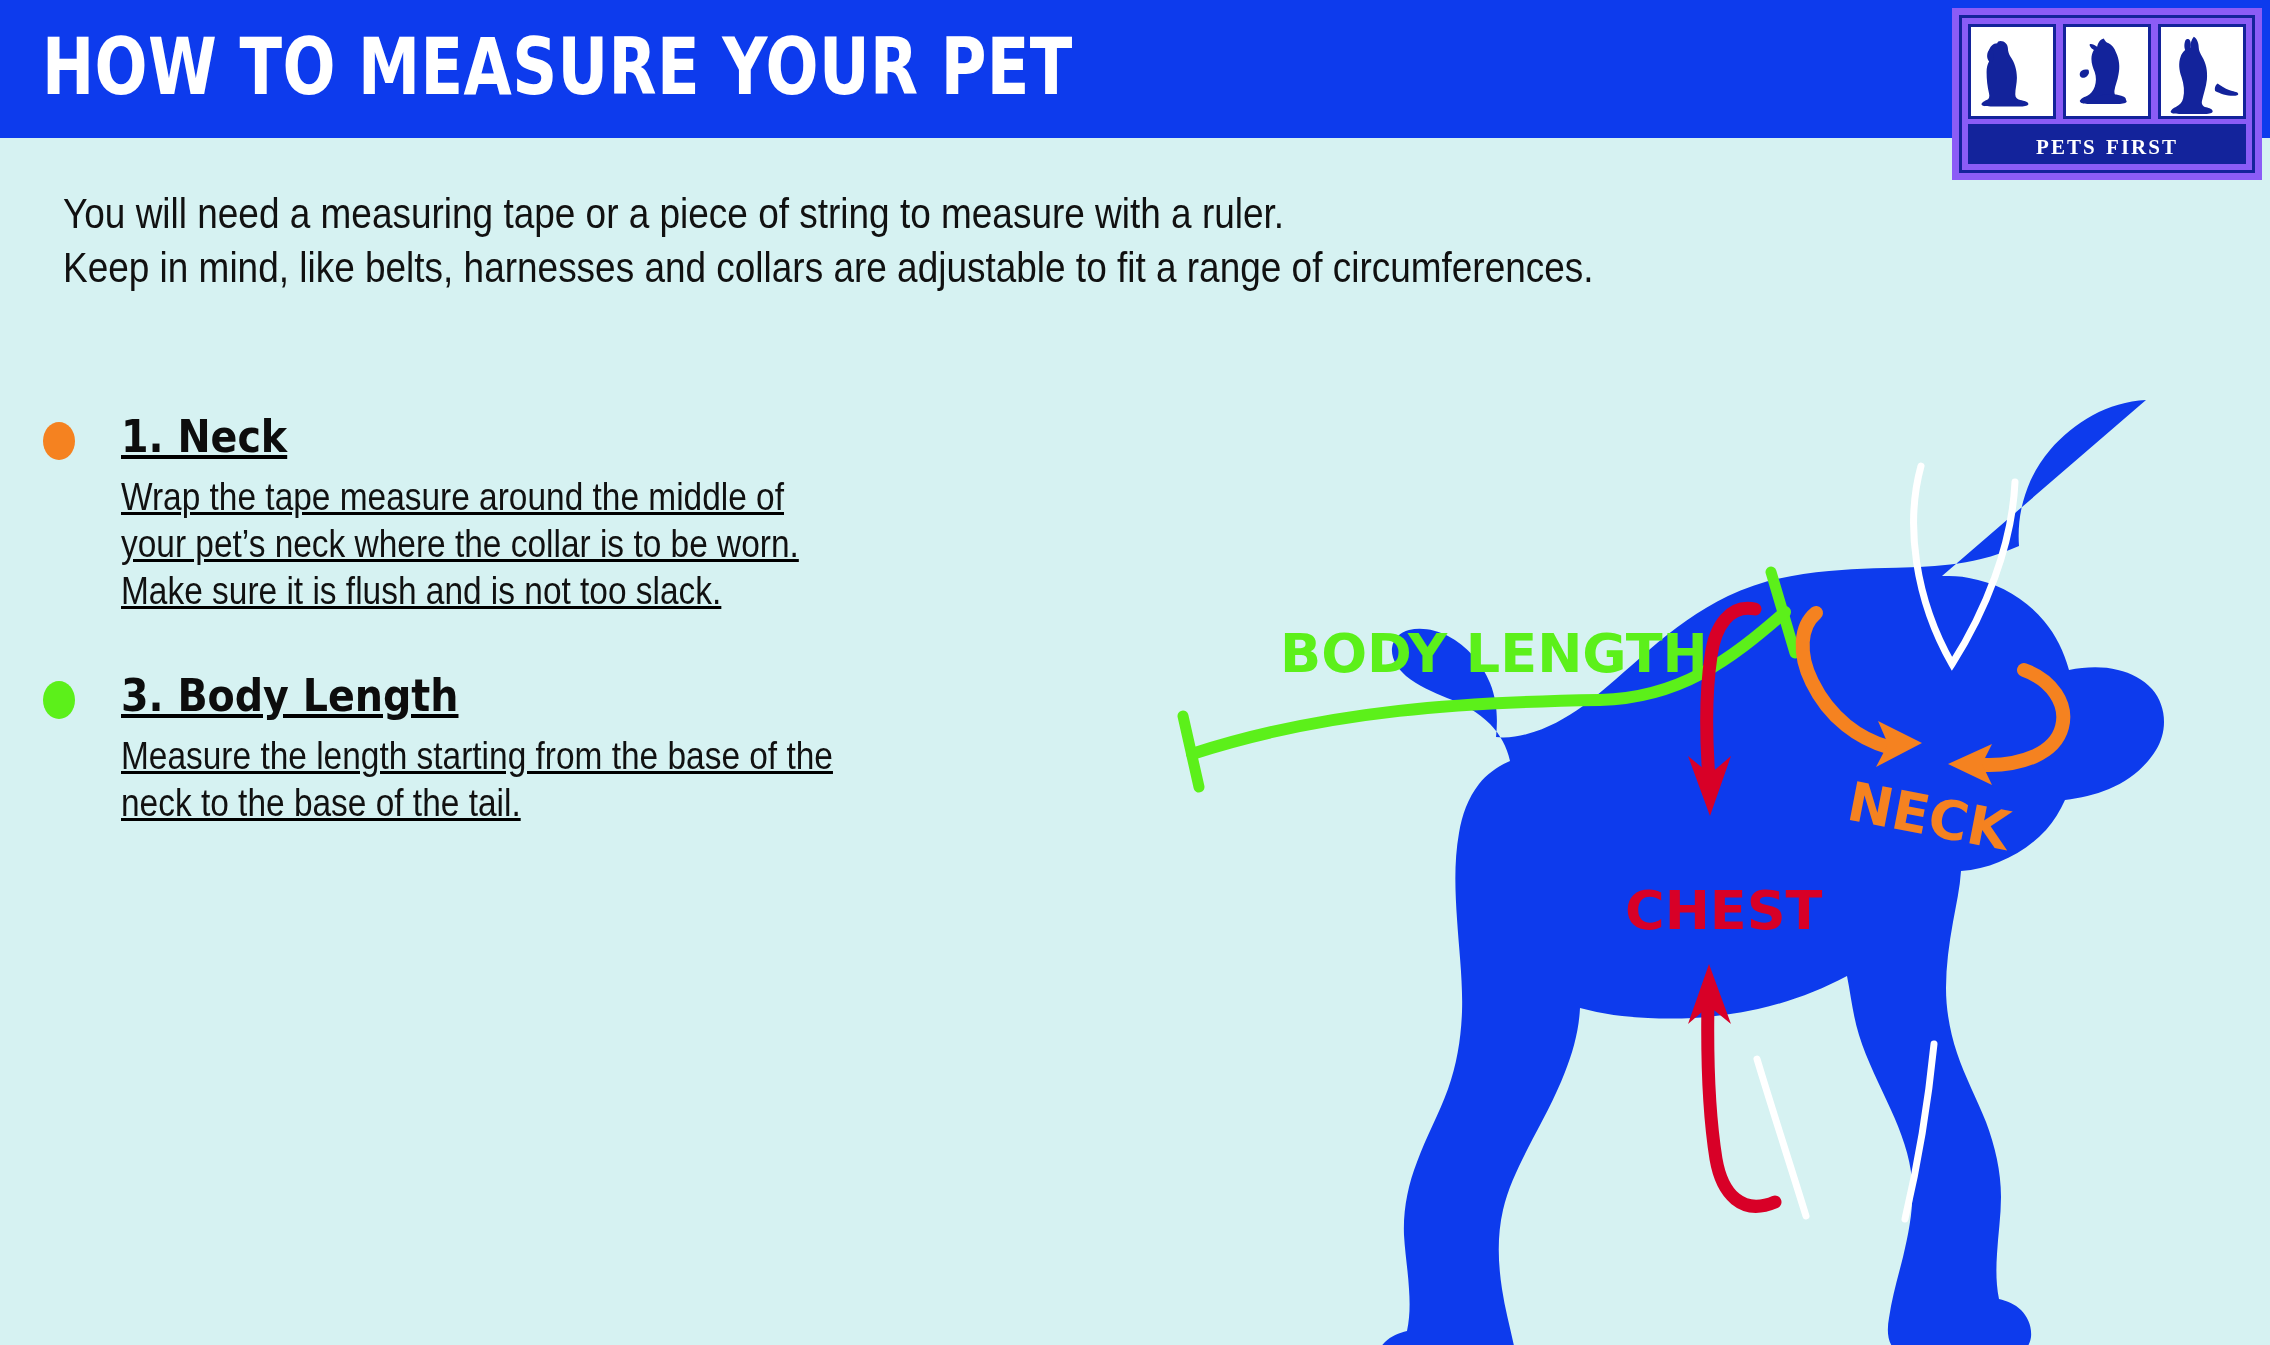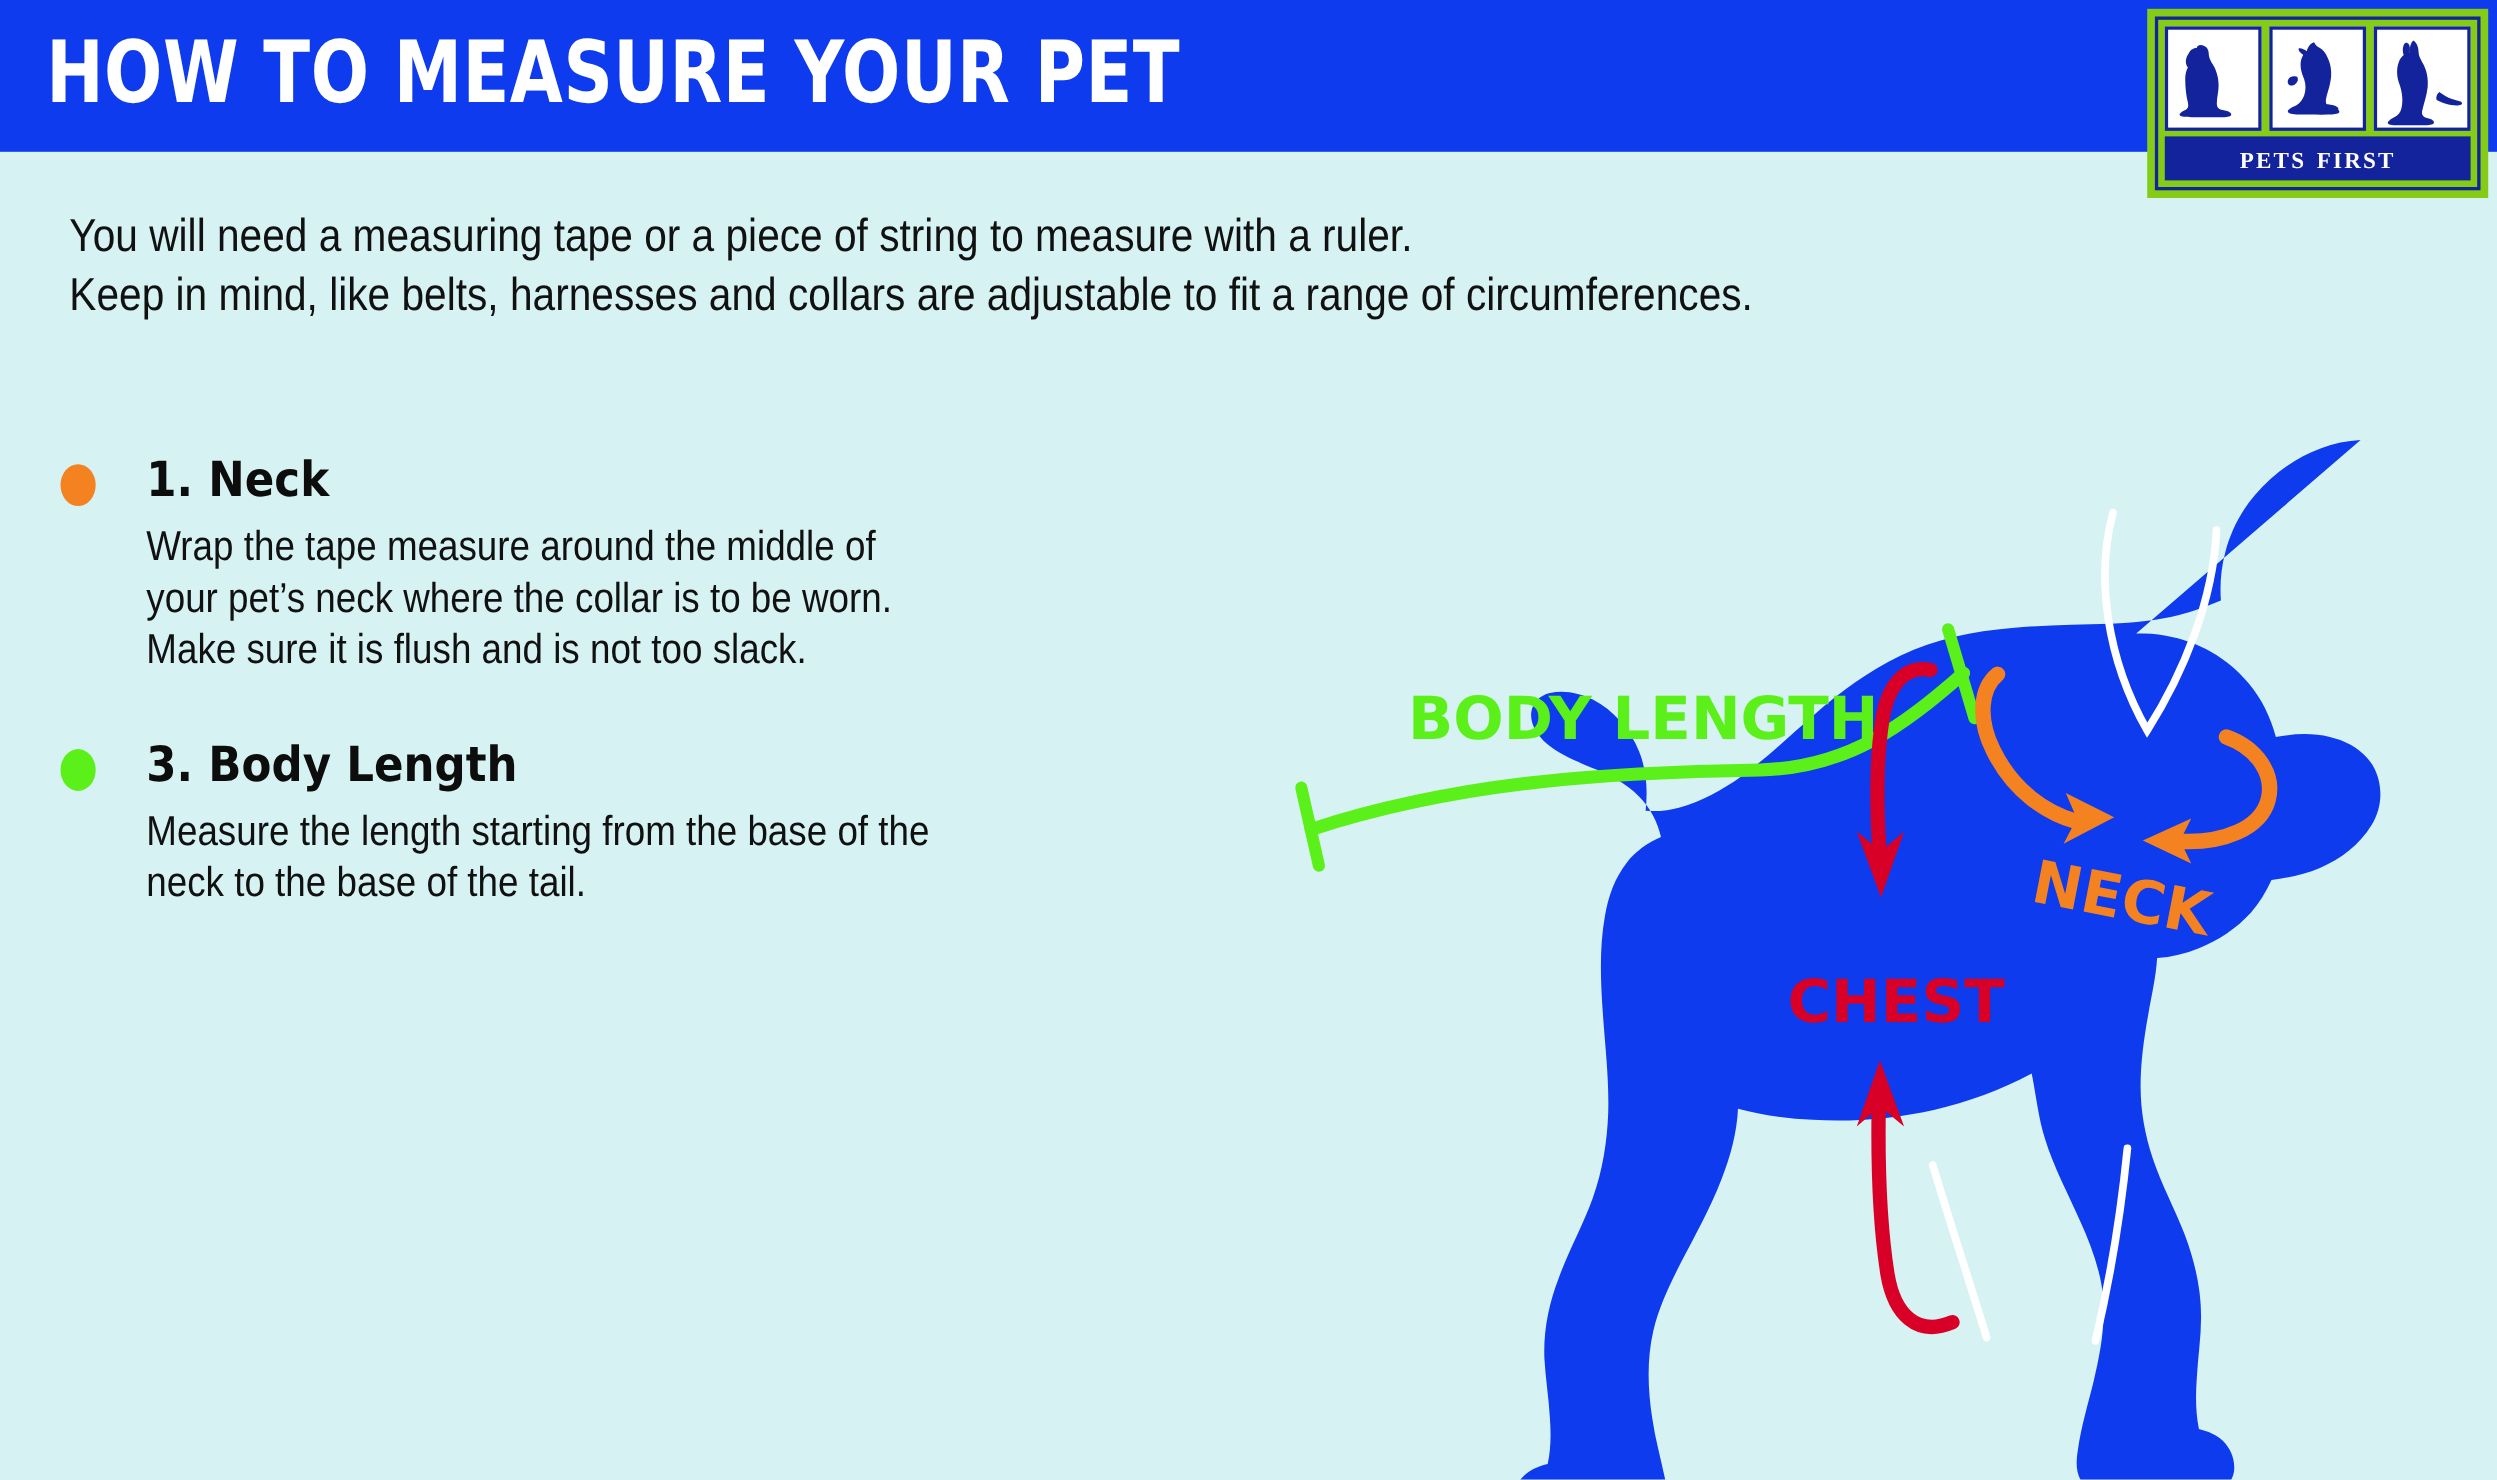--- a/index.html
+++ b/index.html
@@ -24,21 +24,21 @@
     transform:scaleX(0.80);
     transform-origin:left top;
     white-space:nowrap;
     font-family:"DejaVu Sans","Liberation Sans",sans-serif;
   }
 
   
   .logo-box{
     position:absolute;right:8px;top:8px;
     width:310px;height:172px;
-    background:#84cc16;
+    background:#8b5cf6;
     box-sizing:border-box;
     padding:7px;
   }
   .logo-inner{
     width:100%;height:100%;
     border:3px solid #13239b;
     box-sizing:border-box;
     padding:6px;
     display:flex;flex-direction:column;
     justify-content:space-between;
@@ -72,21 +72,21 @@
     position:absolute;left:63px;top:187px;
     width:1760px;
     font-size:42px;line-height:54px;
     color:#111111;
     transform:scaleX(0.88);
     transform-origin:left top;
   }
   .intro div{white-space:nowrap;}
 
   
-  .steps{position:absolute;left:55px;top:412px;width:1000px;}
+  .steps{position:absolute;left:43px;top:412px;width:1000px;text-decoration:underline;}
   .step{position:relative;margin-bottom:56px;}
   .bullet{
     position:absolute;left:0;top:10px;
     width:32px;height:38px;border-radius:50%;
   }
   .step-title{
     margin-left:78px;
     font-size:44px;line-height:50px;
     font-weight:900;color:#0d0d0d;
     transform:scaleX(0.90);

